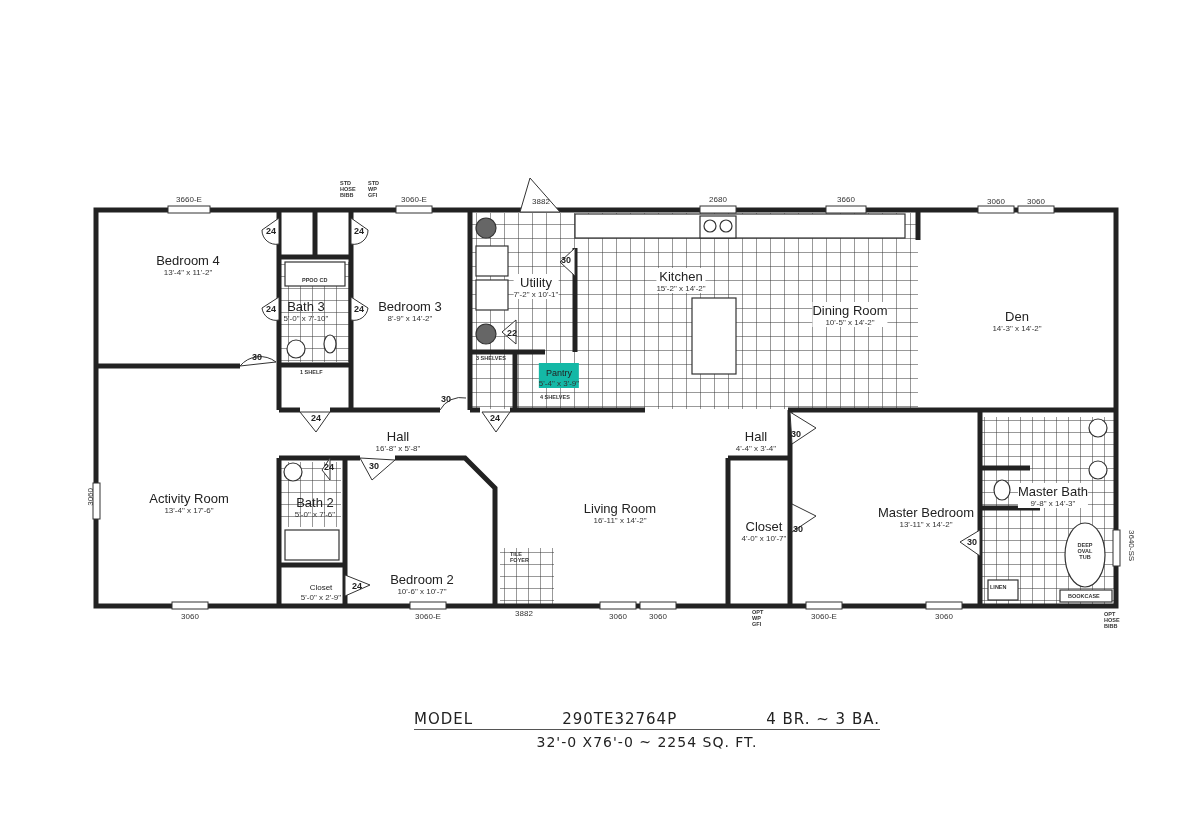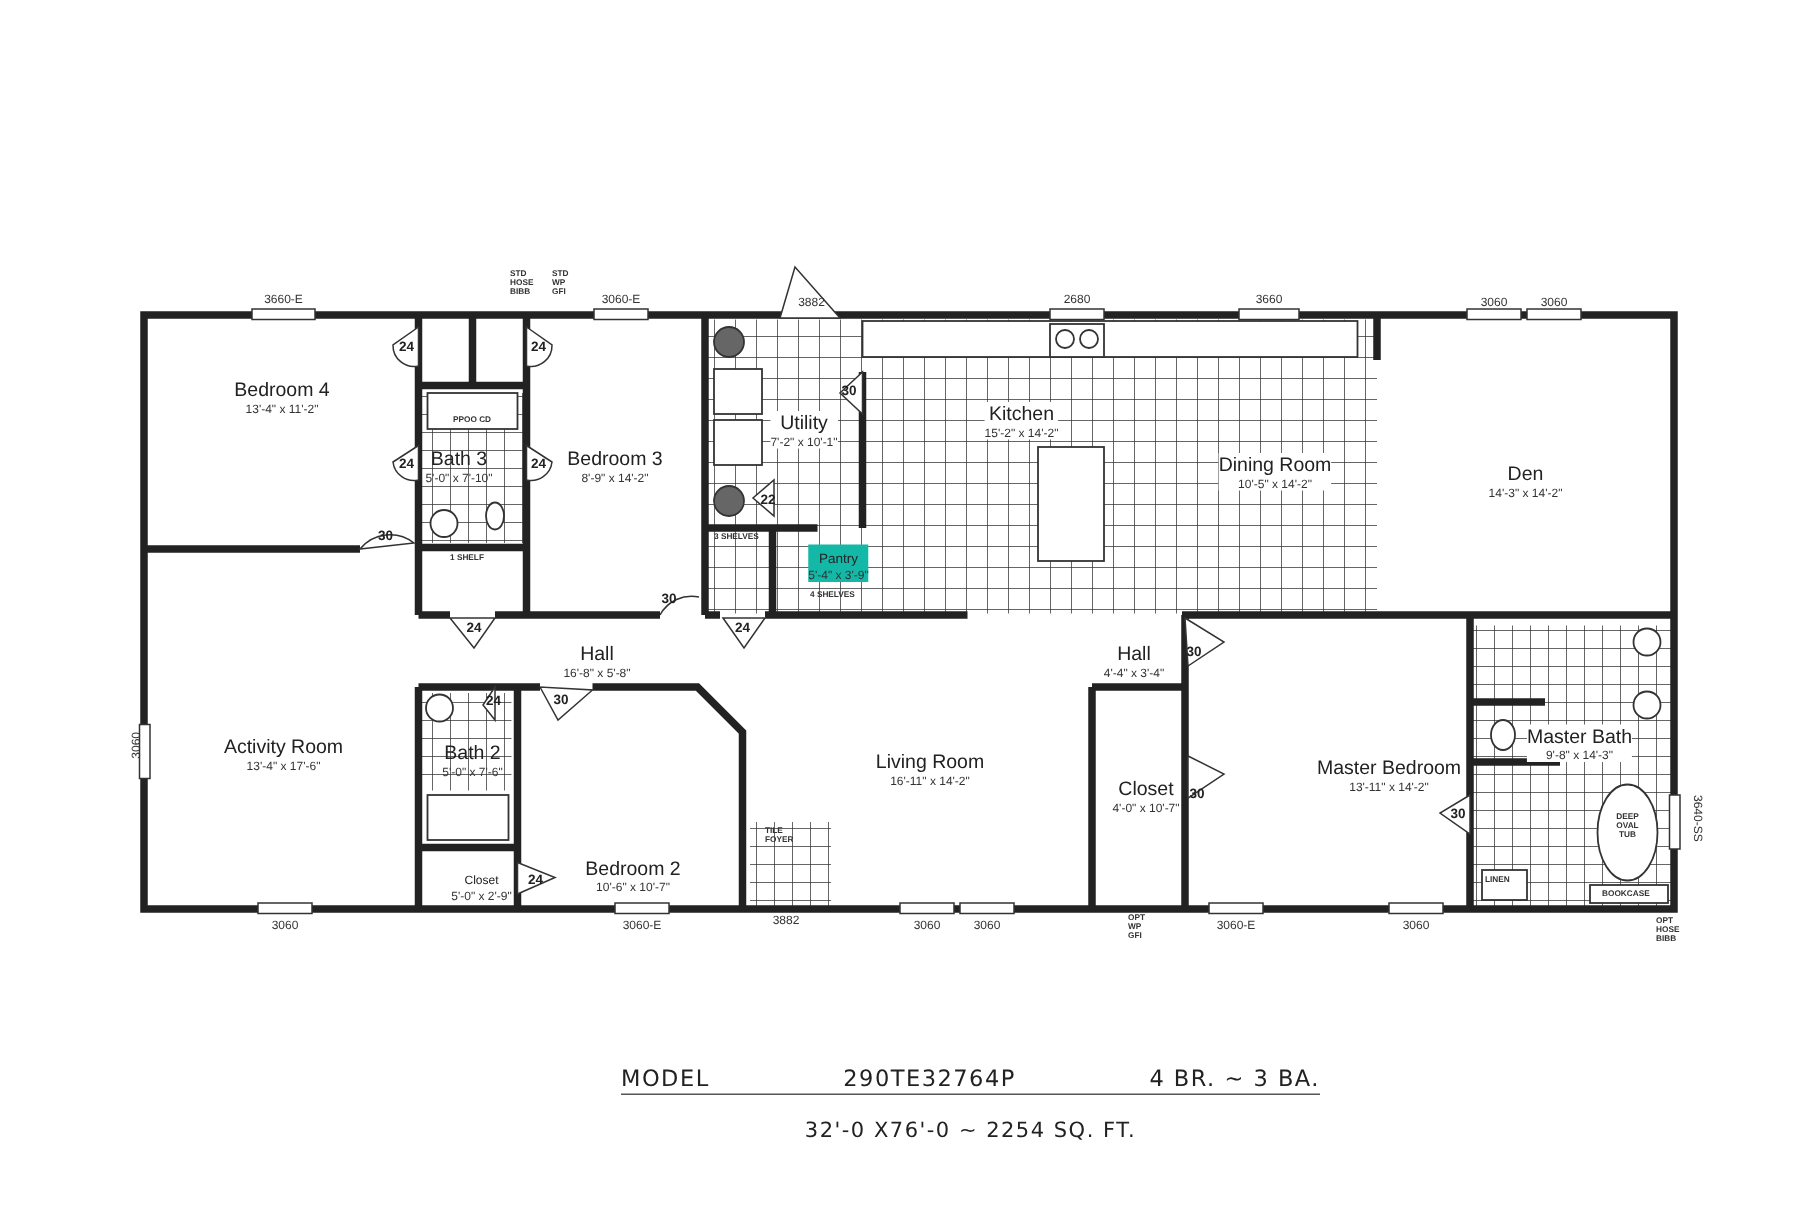--- a/index.html
+++ b/index.html
@@ -8,21 +8,21 @@
   .room-label { position: absolute; text-align: center; transform: translateX(-50%); white-space: nowrap; line-height: 1.05; }
   .room-name { font-size: 13px; color: #222; }
   .room-dim { font-size: 8px; color: #333; display: block; }
   .room-name.small { font-size: 11px; }
   .win-label { position: absolute; font-size: 8px; color: #333; transform: translateX(-50%); white-space: nowrap; }
   .door-num { position: absolute; font-size: 9px; font-weight: bold; color: #222; transform: translate(-50%,-50%); }
   .tiny { position: absolute; font-size: 5.5px; font-weight: bold; color: #333; line-height: 1.05; white-space: nowrap; }
   .vert { writing-mode: vertical-rl; transform: rotate(180deg); }
   .title-block { position: absolute; left: 414px; top: 710px; width: 466px; font-family: "DejaVu Sans", sans-serif; color: #222; }
   .title-line1 { font-size: 15px; letter-spacing: 1px; border-bottom: 1.5px solid #555; padding-bottom: 1px; display: flex; justify-content: space-between; }
-  .title-line2 { font-size: 14px; letter-spacing: 1px; text-align: center; margin-top: 16px; }
+  .title-line2 { font-size: 14px; letter-spacing: 1px; text-align: center; margin-top: 4px; }
 </style>
 </head>
 <body>
 
 <svg id="plan" width="1200" height="818" viewBox="0 0 1200 818" xmlns="http://www.w3.org/2000/svg">
   <defs>
     <pattern id="tile" width="14" height="14" patternUnits="userSpaceOnUse">
       <path d="M14 0 L0 0 0 14" fill="none" stroke="#333" stroke-width="1"></path>
     </pattern>
     <pattern id="tile-sm" width="12" height="12" patternUnits="userSpaceOnUse">

